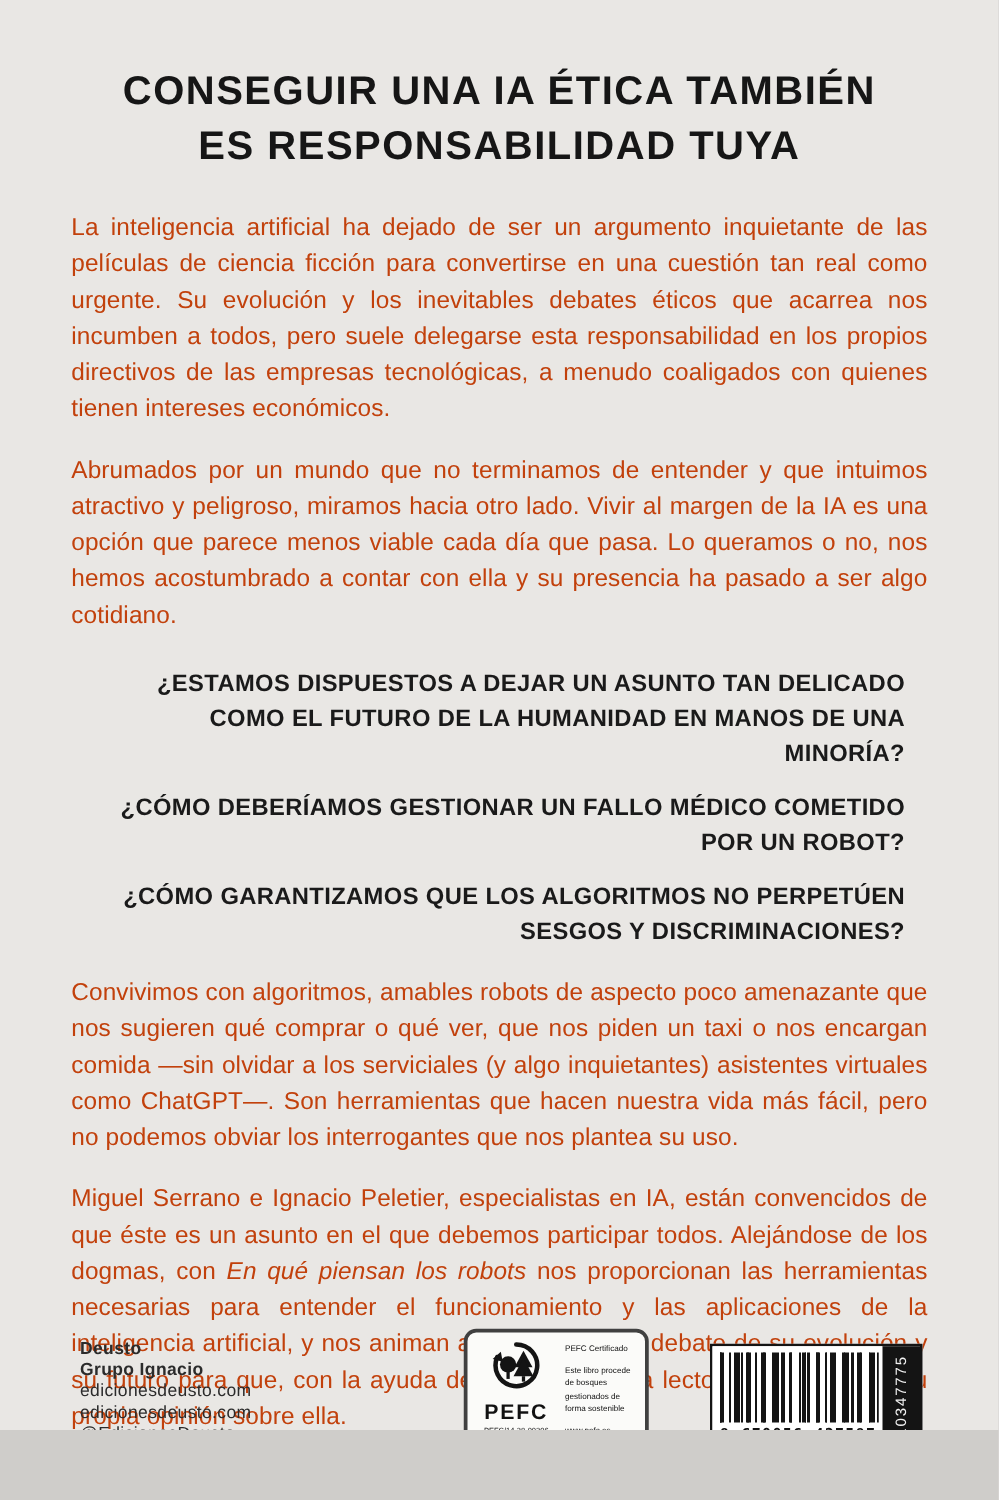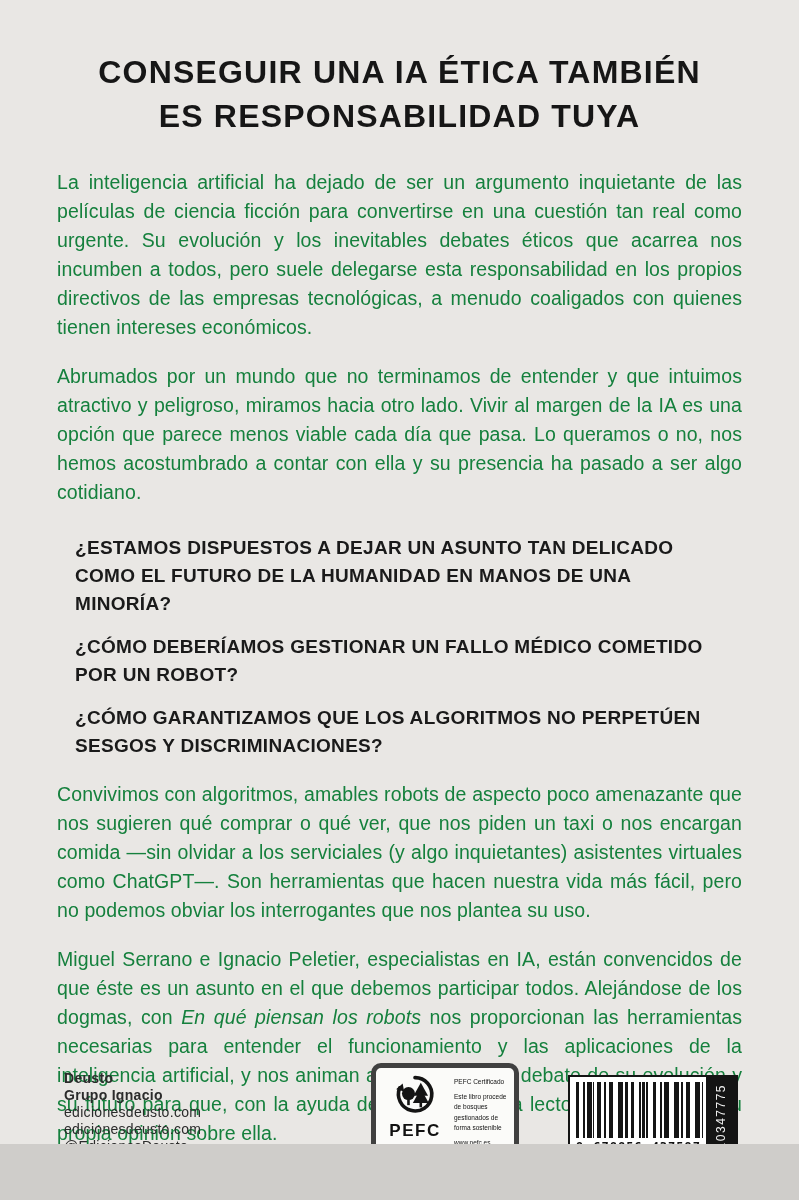--- a/index.html
+++ b/index.html
@@ -22,28 +22,28 @@
     font-weight:700;
     font-size:32px;
     line-height:44px;
     letter-spacing:1.2px;
     color:#161616;
   }
   .body-text{
     font-size:19.5px;
     line-height:29px;
     text-align:justify;
-    color:#15803d;
+    color:#c2410c;
     margin-top:20px;
     letter-spacing:0.1px;
   }
   .body-text:first-of-type{ margin-top:30px; }
   .questions{
     margin:27px 18px 6px 18px;
-    text-align:left;
+    text-align:right;
   }
   .question{
     font-weight:700;
     font-size:19px;
     line-height:28px;
     letter-spacing:0.3px;
     color:#1a1a1a;
     margin-bottom:15px;
   }
   .italic{ font-style:italic; }
@@ -55,21 +55,21 @@
     color:#2b2b2b;
     letter-spacing:0.3px;
   }
   .publisher .bold{ font-weight:700; }
 
   
   .pefc-box{
     position:absolute; left:371px; top:1063px;
     width:148px; height:99px;
     background:#fbfbf9;
-    border:5px solid #404040;
+    border:3px solid #404040;
     border-radius:10px;
     display:flex;
     padding:6px 7px 5px 7px;
     gap:7px;
   }
   .pefc-left{
     width:64px;
     display:flex; flex-direction:column; align-items:center;
   }
   .pefc-word{

